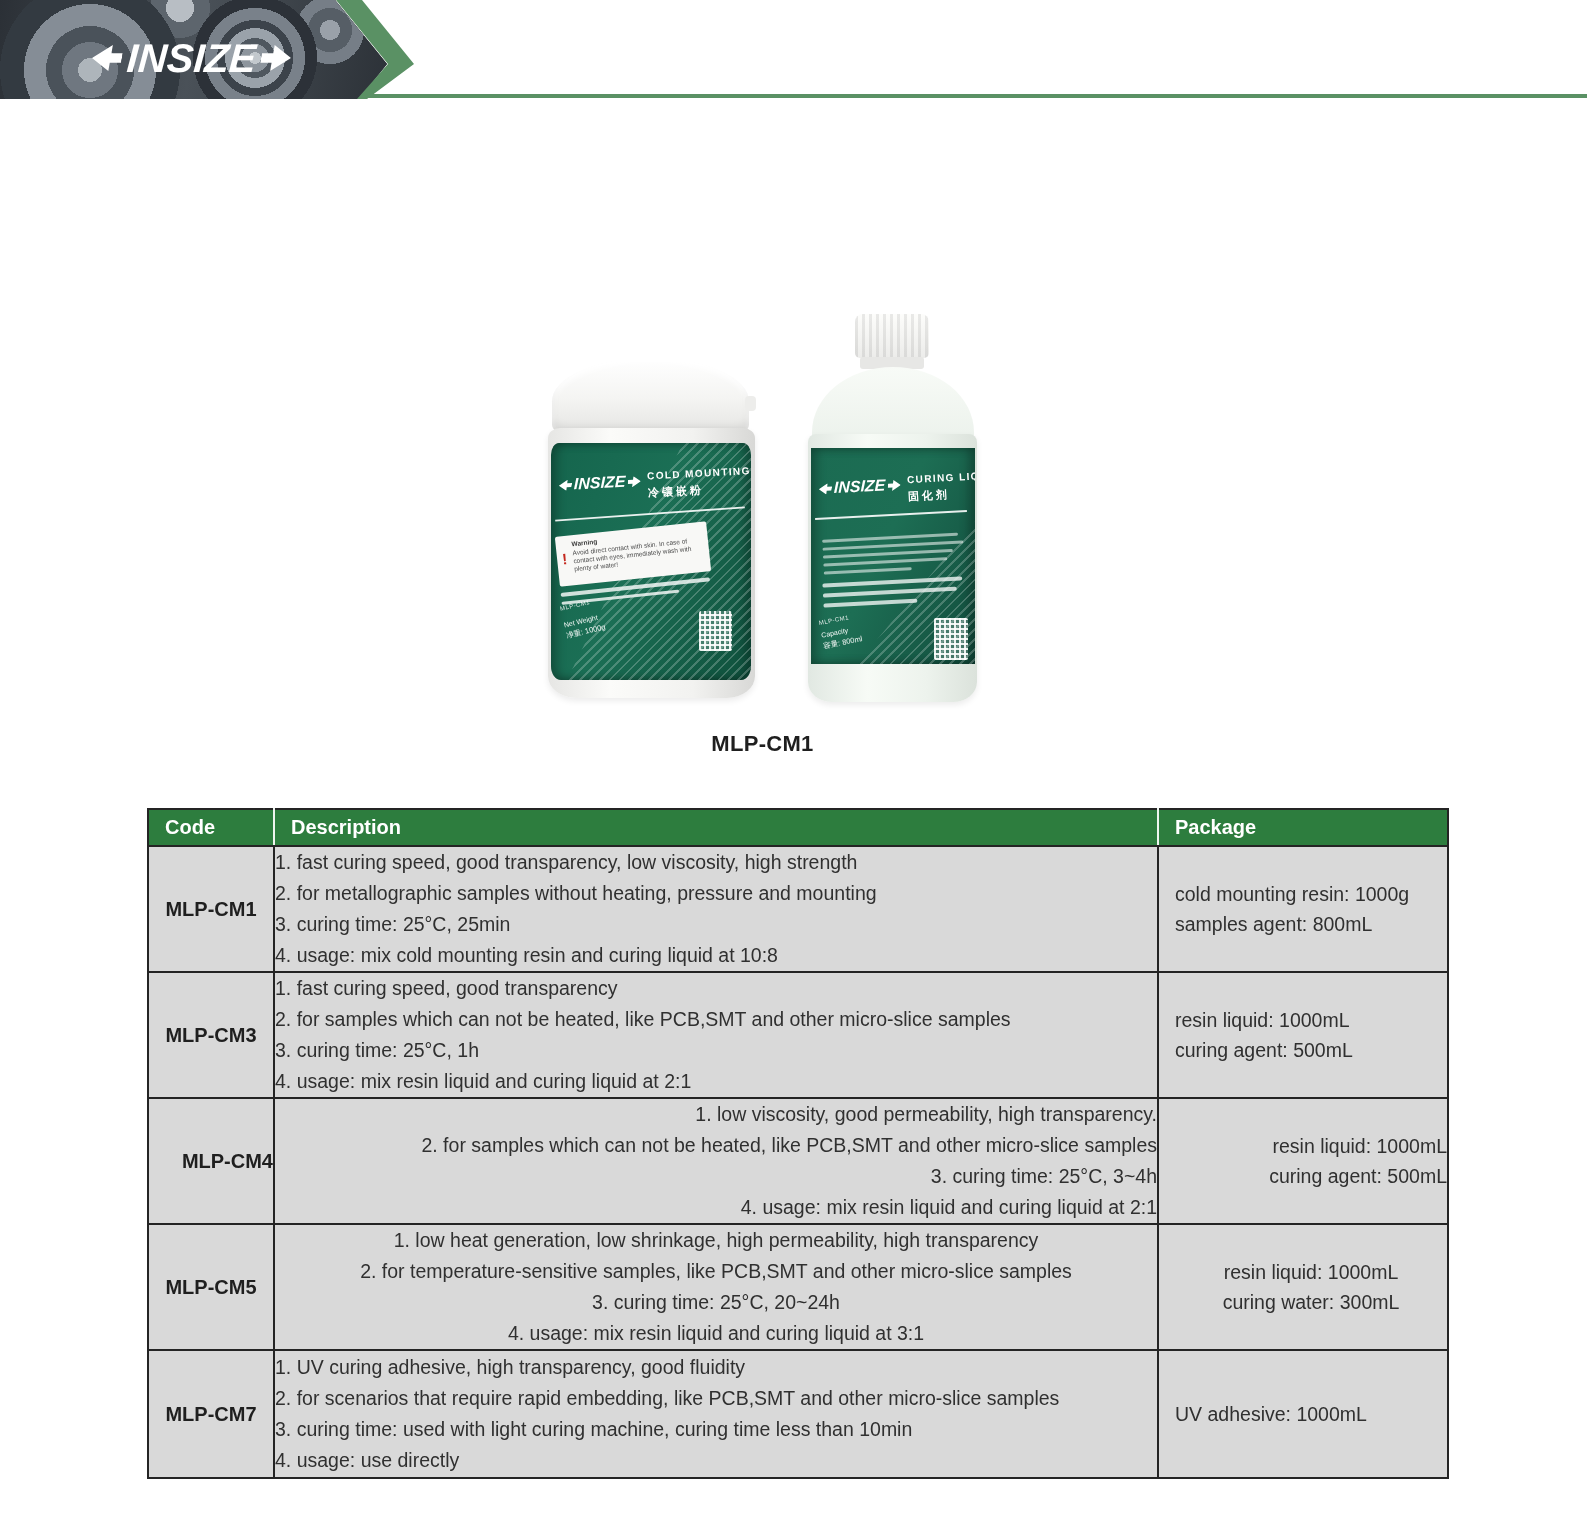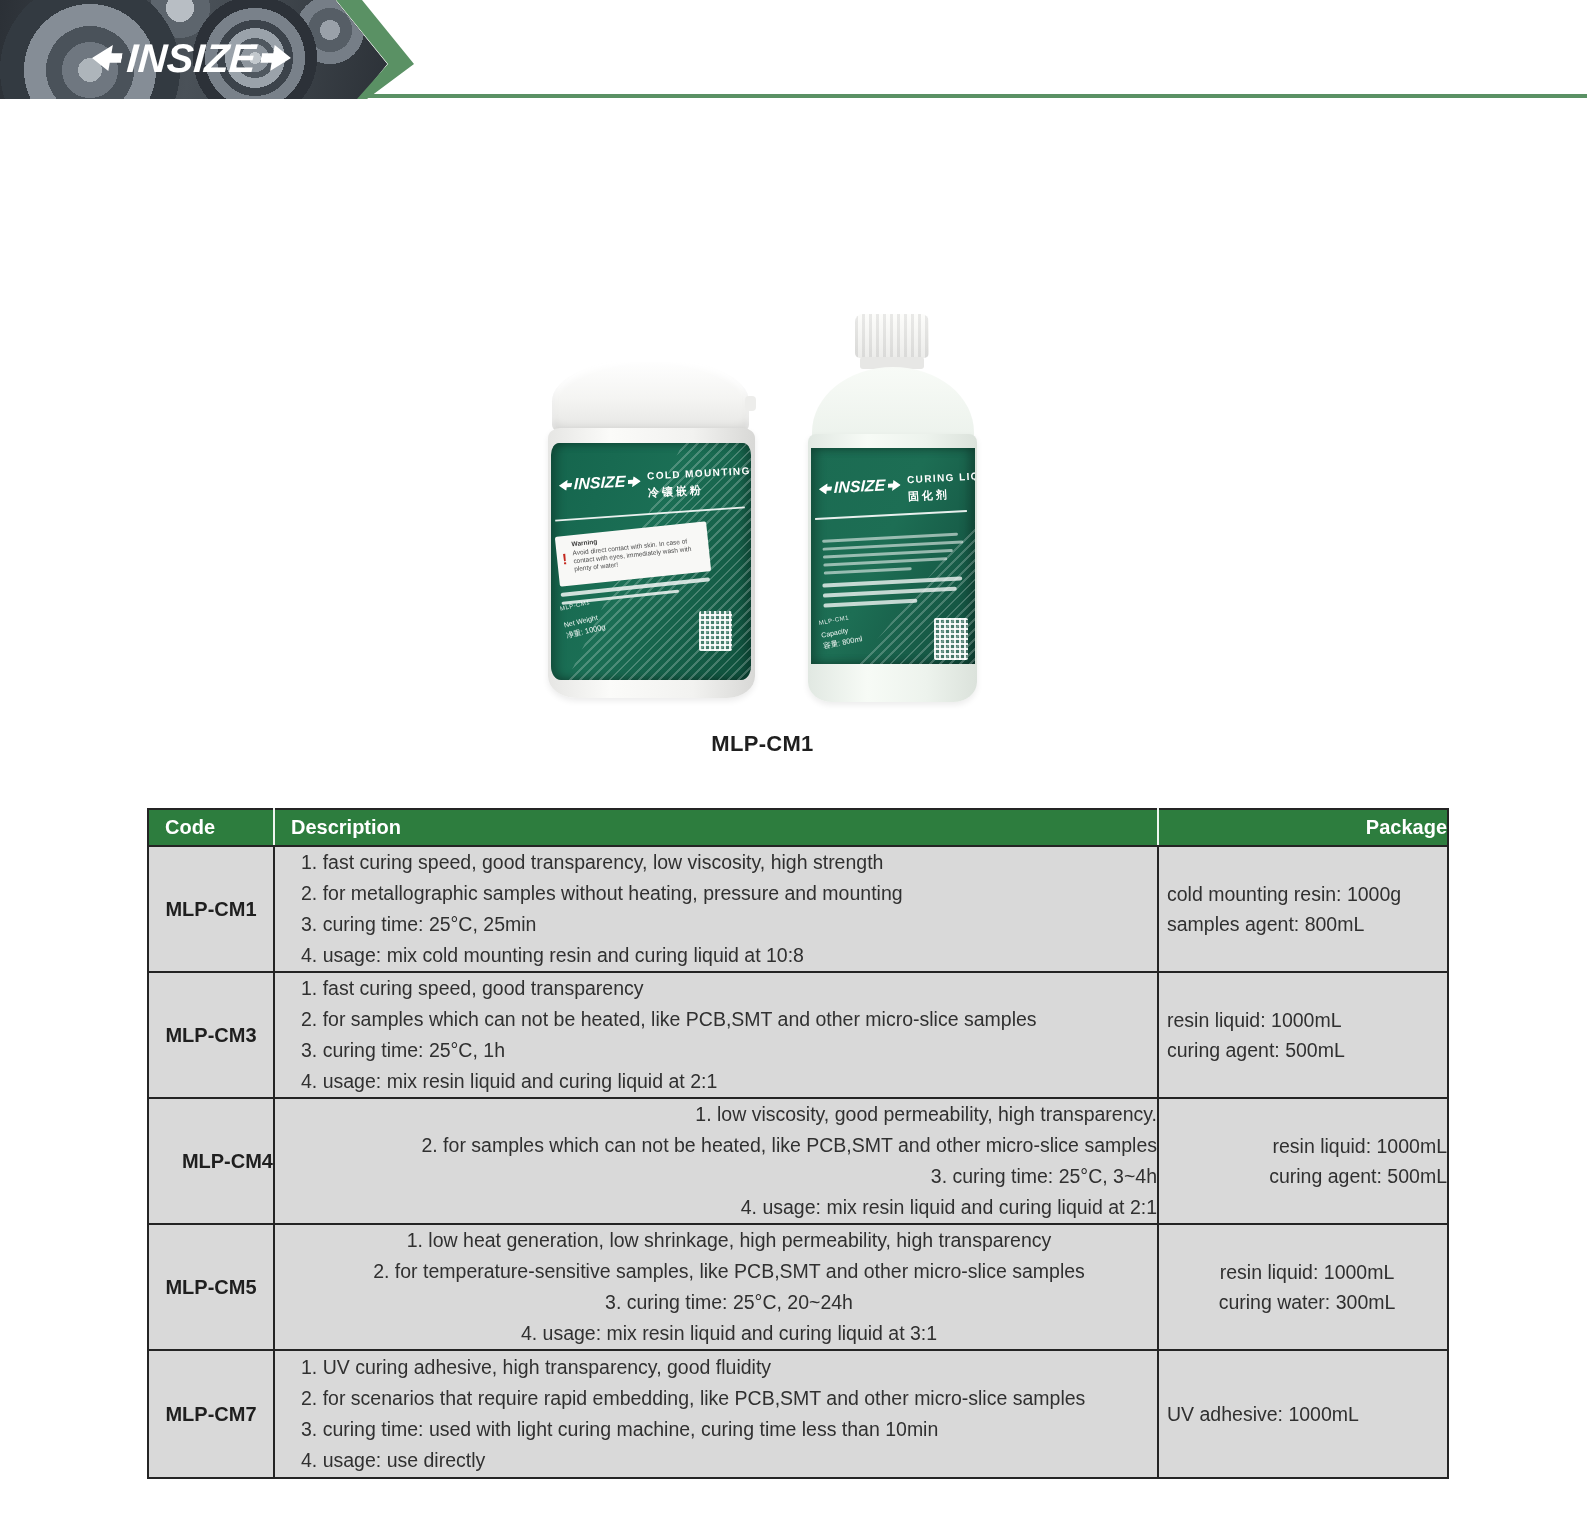--- a/index.html
+++ b/index.html
@@ -119,25 +119,25 @@
   .bottle-label .qr{right:7px;top:170px;}
 
   .caption{position:absolute;left:0;top:421px;width:445px;text-align:center;
     font-size:22px;font-weight:700;color:#1f1f1f;letter-spacing:.3px;}
 
   
   .spec{position:absolute;left:147px;top:808px;width:1300px;border-collapse:collapse;table-layout:fixed;
     font-size:19.5px;color:#303030;border:2px solid var(--c-border);}
   .spec th{background:var(--c-header);color:#fff;font-size:20px;font-weight:700;text-align:left;
     height:37px;padding:0 0 0 16px;border-right:2px solid #eef5ef;border-bottom:2px solid var(--c-border);}
-  .spec th:last-child{border-right:2px solid var(--c-border);text-align:right;}
+  .spec th:last-child{border-right:2px solid var(--c-border);}
   .spec td{background:var(--c-row);border:2px solid var(--c-border);vertical-align:middle;}
   .spec td.code{text-align:center;font-weight:700;font-size:20px;color:#1f1f1f;}
-  .spec td.desc{padding-left:26px;margin-top:44px;}
-  .spec td.pkg{padding-left:8px;}
+  .spec td.desc{margin-top:44px;}
+  .spec td.pkg{padding-left:16px;}
   .dline{line-height:31px;}
   .pline{line-height:30px;}
   .spec tbody tr:nth-child(1) td{height:123px;}
   .spec tbody tr:nth-child(2) td{height:125px;}
   .spec tbody tr:nth-child(3) td{height:125px;text-align:right;}
   .spec tbody tr:nth-child(4) td{height:125px;text-align:center;}
   .spec tbody tr:nth-child(5) td{height:128px;}
 </style>
 </head>
 <body>

